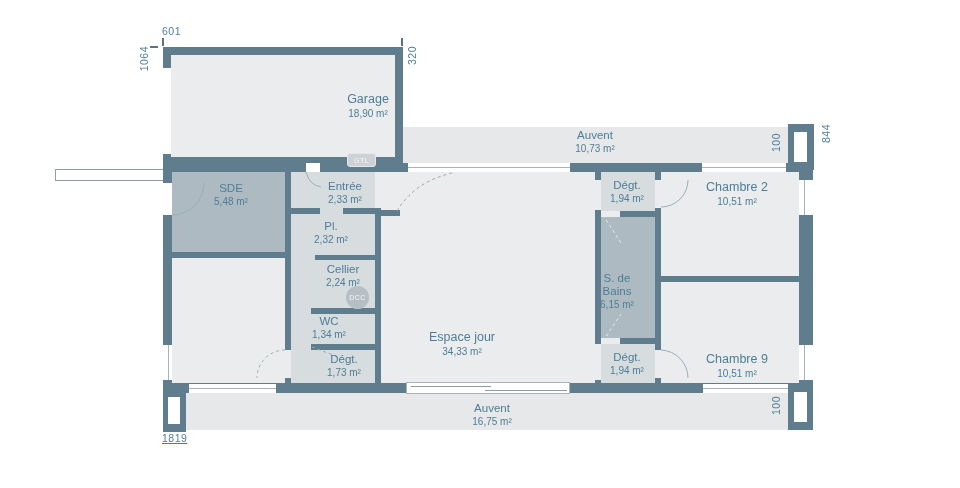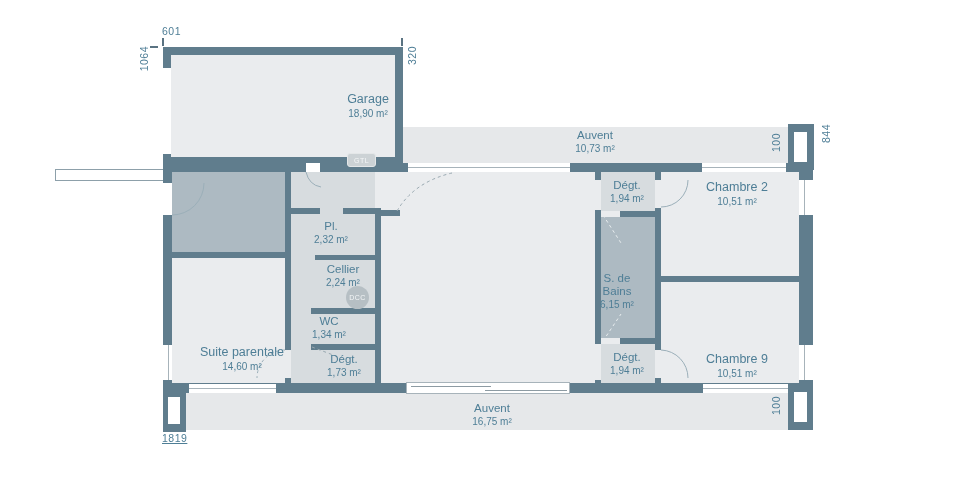--- a/index.html
+++ b/index.html
@@ -198,39 +198,47 @@
     <div class="ar">18,90 m²</div>
   </div>
   <div class="abs lbl" style="left:545px;top:128px;width:100px;">
     <div class="nm">Auvent</div>
     <div class="ar">10,73 m²</div>
   </div>
   <div class="abs lbl" style="left:442px;top:401px;width:100px;">
     <div class="nm">Auvent</div>
     <div class="ar">16,75 m²</div>
   </div>
+  <div class="abs lbl" style="left:195px;top:181px;width:72px;">
+    <div class="nm">SDE</div>
+    <div class="ar">5,48 m²</div>
+  </div>
+  <div class="abs lbl" style="left:304px;top:179px;width:82px;">
+    <div class="nm">Entrée</div>
+    <div class="ar">2,33 m²</div>
+  </div>
   <div class="abs lbl" style="left:300px;top:219px;width:62px;">
     <div class="nm">Pl.</div>
     <div class="ar">2,32 m²</div>
   </div>
   <div class="abs lbl" style="left:311px;top:262px;width:64px;">
     <div class="nm">Cellier</div>
     <div class="ar">2,24 m²</div>
   </div>
   <div class="abs lbl" style="left:303px;top:315px;width:52px;line-height:1.1;">
     <div class="nm">WC</div>
     <div class="ar">1,34 m²</div>
   </div>
   <div class="abs lbl" style="left:308px;top:352px;width:72px;">
     <div class="nm">Dégt.</div>
     <div class="ar">1,73 m²</div>
   </div>
-  <div class="abs lbl big" style="left:181px;top:345px;width:122px;">
-    <div class="nm">Suite parentale</div>
-    <div class="ar">14,60 m²</div>
+  <div class="abs lbl big" style="left:410px;top:330px;width:104px;">
+    <div class="nm">Espace jour</div>
+    <div class="ar">34,33 m²</div>
   </div>
   <div class="abs lbl" style="left:591px;top:178px;width:72px;">
     <div class="nm">Dégt.</div>
     <div class="ar">1,94 m²</div>
   </div>
   <div class="abs lbl" style="left:594px;top:272px;width:46px;line-height:1.15;">
     <div class="nm">S. de</div>
     <div class="nm">Bains</div>
     <div class="ar">6,15 m²</div>
   </div>

